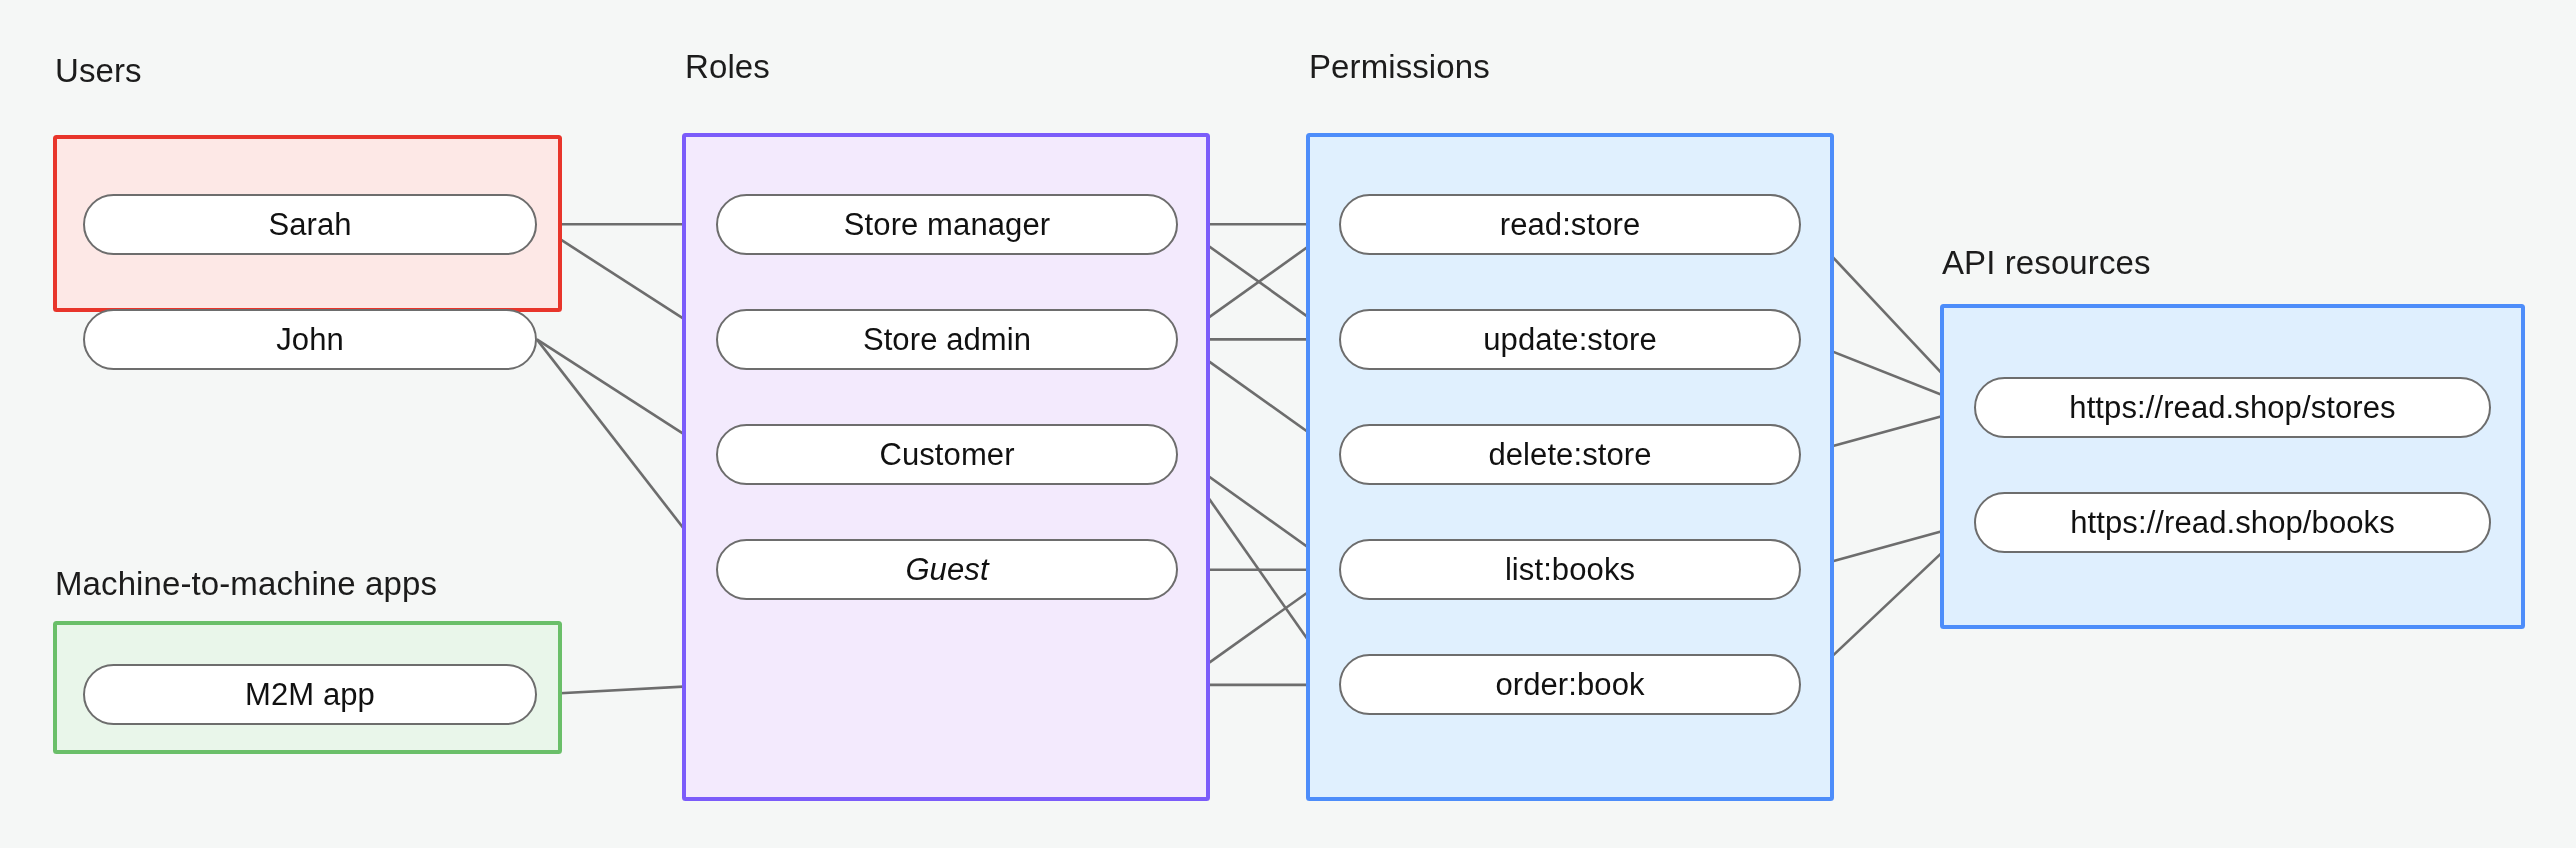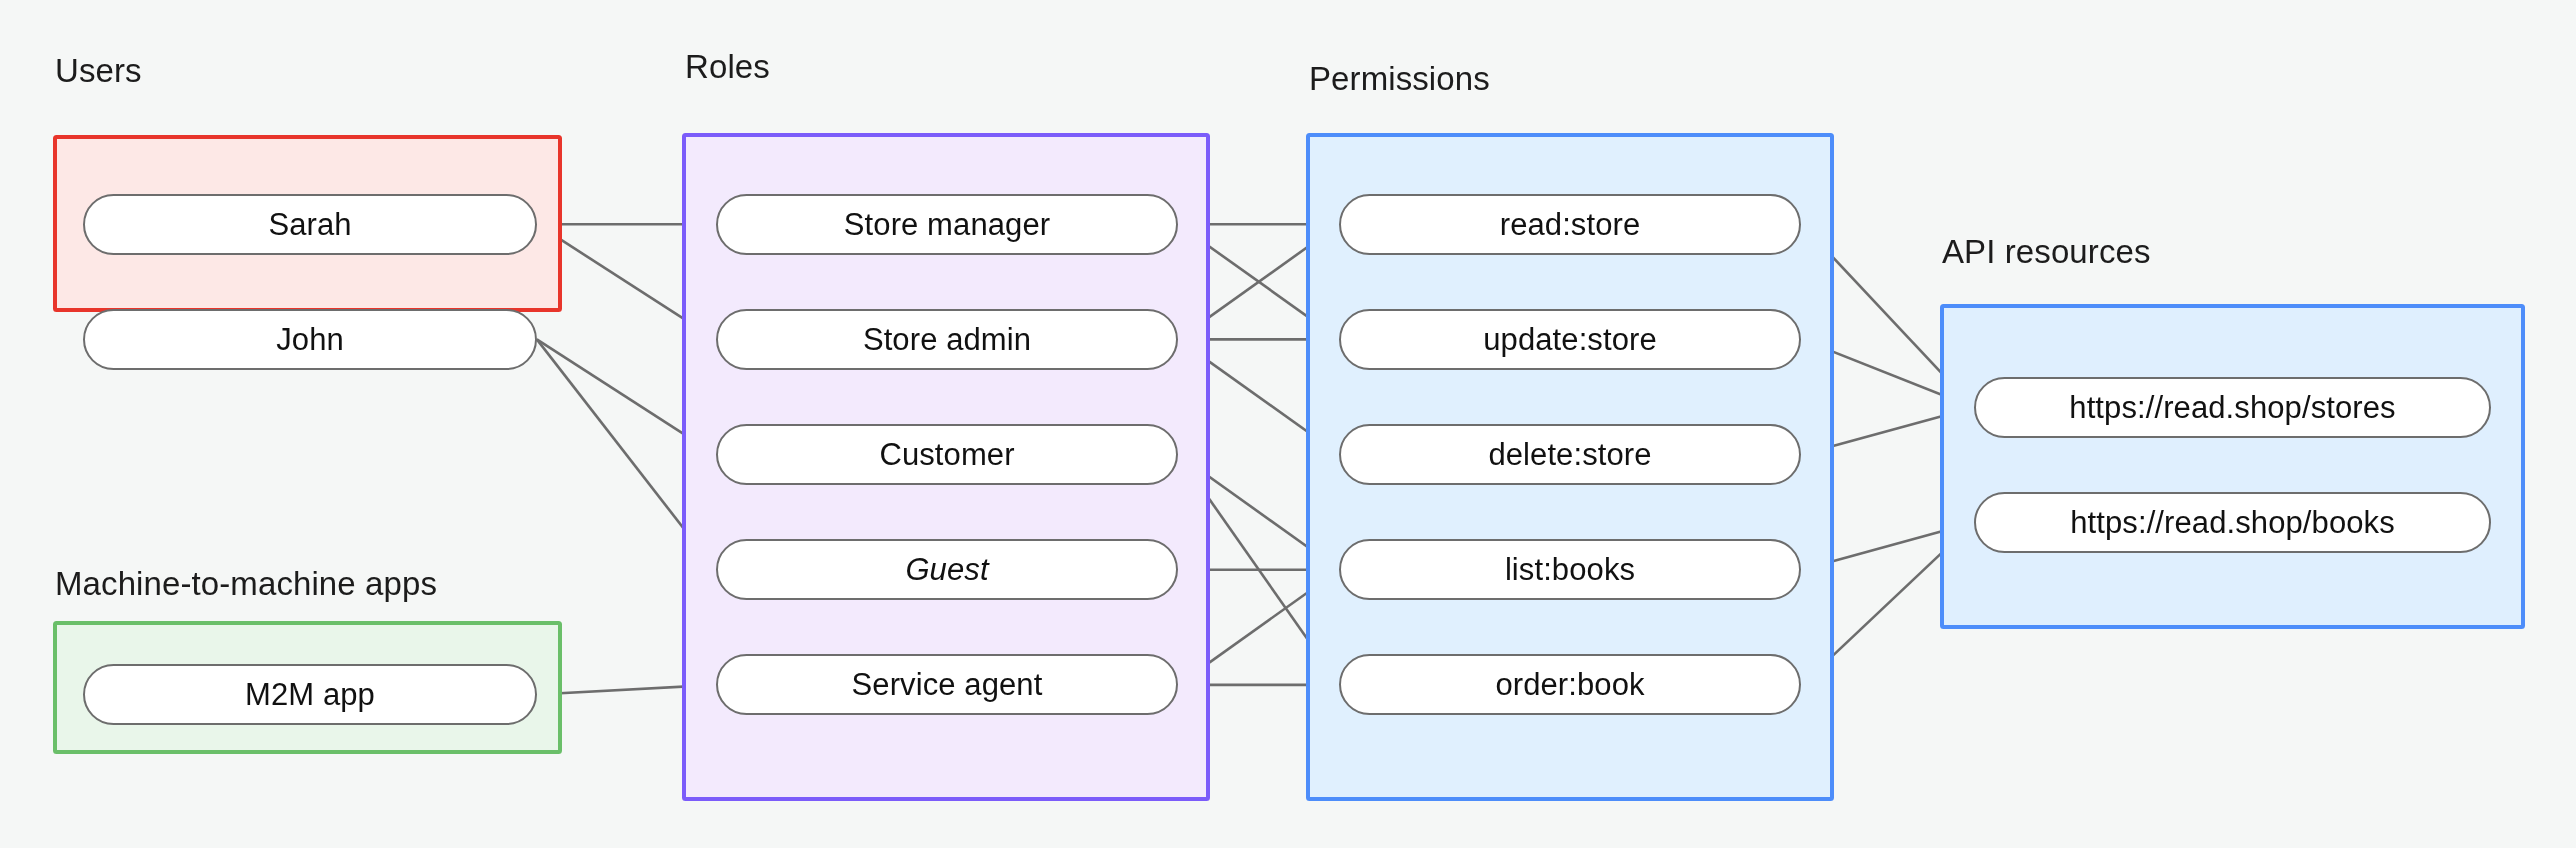--- a/index.html
+++ b/index.html
@@ -126,41 +126,38 @@
     </div>
     <div class="pill" style="left: 716px; top: 309px; width: 462px; height: 61px;">
       <span class="pill-label">Store admin</span>
     </div>
     <div class="pill" style="left: 716px; top: 424px; width: 462px; height: 61px;">
       <span class="pill-label">Customer</span>
     </div>
     <div class="pill" style="left: 716px; top: 539px; width: 462px; height: 61px; font-style: italic;">
       <span class="pill-label">Guest</span>
     </div>
-    <div class="pill" style="left: 716px; top: 654px; width: 462px; height: 61px;">
-      <span class="pill-label">Service agent</span>
-    </div>
-    <div class="group-title" style="left: 1309px; top: 48px; margin-top: 12px;">Permissions</div>
+    <div class="group-title" style="left: 1309px; top: 48px;">Permissions</div>
     <div class="group-box perms" style="left: 1306px; top: 133px; width: 528px; height: 668px; border-color: rgb(77, 141, 250); background: rgb(224, 240, 254);"></div>
     <div class="pill" style="left: 1339px; top: 194px; width: 462px; height: 61px;">
       <span class="pill-label">read:store</span>
     </div>
     <div class="pill" style="left: 1339px; top: 309px; width: 462px; height: 61px;">
       <span class="pill-label">update:store</span>
     </div>
     <div class="pill" style="left: 1339px; top: 424px; width: 462px; height: 61px;">
       <span class="pill-label">delete:store</span>
     </div>
     <div class="pill" style="left: 1339px; top: 539px; width: 462px; height: 61px;">
       <span class="pill-label">list:books</span>
     </div>
     <div class="pill" style="left: 1339px; top: 654px; width: 462px; height: 61px; text-align: center;">
       <span class="pill-label">order:book</span>
     </div>
-    <div class="group-title" style="left: 1942px; top: 233px;">API resources</div>
+    <div class="group-title" style="left: 1942px; top: 244px;">API resources</div>
     <div class="group-box apis" style="left: 1940px; top: 304px; width: 585px; height: 325px; border-color: rgb(77, 141, 250); background: rgb(223, 239, 254);"></div>
     <div class="pill" style="left: 1974px; top: 377px; width: 517px; height: 61px;">
       <span class="pill-label">https://read.shop/stores</span>
     </div>
     <div class="pill" style="left: 1974px; top: 492px; width: 517px; height: 61px;">
       <span class="pill-label">https://read.shop/books</span>
     </div>
   </div>
 
 

